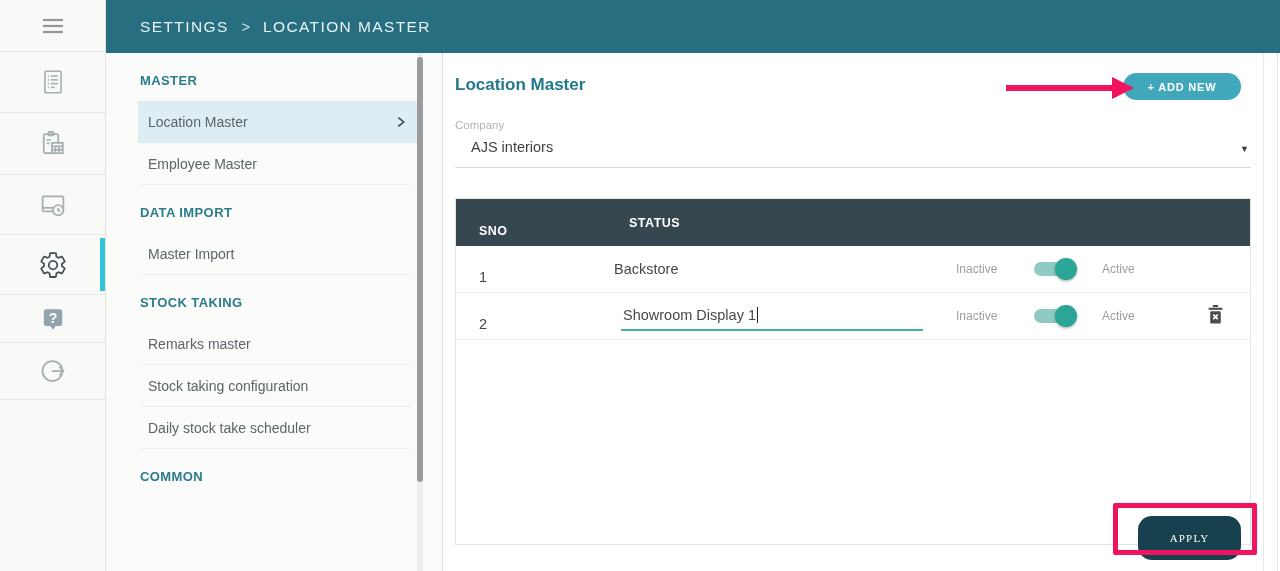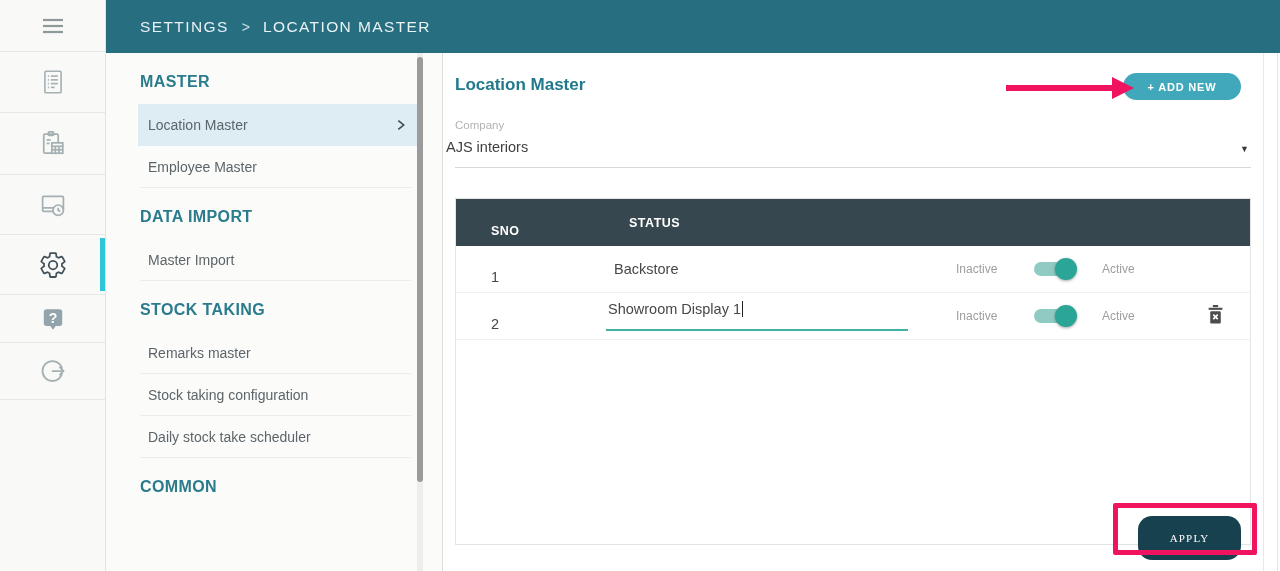--- a/index.html
+++ b/index.html
@@ -17,21 +17,21 @@
 
   
   #topbar { position:absolute; left:106px; top:0; width:1174px; height:53px;
             background:#266e80; display:flex; align-items:center; padding-left:34px; }
   #topbar .crumb { color:#e9f2f4; font-size:15.5px; letter-spacing:1.4px; }
   #topbar .sep { color:#cfe2e7; font-size:14px; margin:0 13px; }
 
   
   #sidebar { position:absolute; left:106px; top:53px; width:337px; height:518px;
              background:#fbfbfa; border-right:1px solid #dededc; overflow:hidden; }
-  .sec-title { padding:20px 0 13px 34px; color:#2a7b8c; font-size:16px;
+  .sec-title { padding:20px 0 13px 34px; color:#2a7b8c; font-size:13px;
                font-weight:bold; letter-spacing:0.4px; }
   .menu-group { margin:0 21px 0 32px; }
   .menu-item { height:42px; display:flex; align-items:center; padding:0 12px 0 10px;
                font-size:14px; color:#5c6569; position:relative; cursor:pointer; }
   .menu-item::after { content:""; position:absolute; left:2px; right:10px; bottom:0;
                       height:1px; background:#ececea; }
   .menu-item.active { background:#ddedf3; }
   .menu-item.active::after { background:transparent; }
   .menu-item .chev { margin-left:auto; }
 
@@ -51,44 +51,44 @@
                  background:#41a7bb; color:#fff; font-size:11px; font-weight:bold;
                  letter-spacing:0.8px; display:flex; align-items:center; justify-content:center;
                  border:none; cursor:pointer; font-family:inherit; }
 
   .arrow-line { left:563px; top:32px; width:106px; height:6px; background:#f0135f; }
   .arrow-head { left:669px; top:24px; width:0; height:0;
                 border-left:22px solid #f0135f; border-top:11px solid transparent;
                 border-bottom:11px solid transparent; }
 
   #company-label { left:12px; top:66px; font-size:11.5px; color:#b3b3b3; }
-  #company-value { left:3px; top:86px; font-size:14.5px; color:#3f3f3f; }
+  #company-value { left:28px; top:86px; font-size:14.5px; color:#3f3f3f; }
   #company-caret { left:797px; top:91px; font-size:9px; color:#3a3a3a; }
   #company-underline { left:12px; top:114px; width:796px; height:1px; background:#d8d8d6; }
 
   #panel { left:12px; top:145px; width:796px; height:347px; border:1px solid #e3e3e1;
            background:#fff; }
   .tgrid { display:grid; grid-template-columns:135px 365px 1fr; align-items:center; }
   #thead { height:47px; background:#37474f; color:#fff; font-size:12.5px; font-weight:bold;
            letter-spacing:0.5px; }
-  #thead .th-sno, .td-sno { padding-left:35px;margin-top:16px; }
+  #thead .th-sno, .td-sno { padding-left:23px;margin-top:16px; }
   #thead .th-loc, .td-loc { padding-left:23px; }
   #thead .th-status { padding-left:38px; }
   .trow { height:47px; border-bottom:1px solid #f0f0ee; font-size:14.5px; color:#474747;
           position:relative; }
   .status-cell { display:flex; align-items:center; }
   .tg-label { font-size:12px; color:#9e9e9e; }
   .tg-off { width:68px; text-align:left; }
   .tg-on  { margin-left:28px; }
   .toggle { margin-left:10px; width:40px; height:14px; background:#90cbc3; border-radius:7px;
             position:relative; cursor:pointer; }
   .toggle .knob { position:absolute; right:-3px; top:-4px; width:22px; height:22px;
                   border-radius:50%; background:#2aa596; box-shadow:0 1px 3px rgba(0,0,0,0.35); }
-  .loc-input { margin-left:15px; width:302px; height:30px; border-bottom:2px solid #45b0a4;
-               display:flex; align-items:flex-start; padding-left:2px; cursor:text; }
+  .loc-input { margin-left:30px; width:302px; height:30px; border-bottom:2px solid #45b0a4;
+               display:flex; align-items:center; padding-left:2px; cursor:text; }
   .caret-bar { width:1px; height:16px; background:#222; margin-left:1px; }
   .del-btn { position:absolute; right:24px; top:50%; transform:translateY(-50%);
              background:none; border:none; cursor:pointer; padding:2px; }
 
   #apply-btn { position:absolute; left:682px; top:317px; width:103px; height:44px;
                border-radius:14px; background:#17414f; color:#fff; font-size:11px;
                letter-spacing:1.2px; display:flex; align-items:center; justify-content:center;
                border:none; cursor:pointer; font-family:Liberation Serif, serif; }
   #apply-box { left:670px; top:450px; width:144px; height:52px;
                border:5px solid #f0135f; border-radius:2px; z-index:5; pointer-events:none; }

